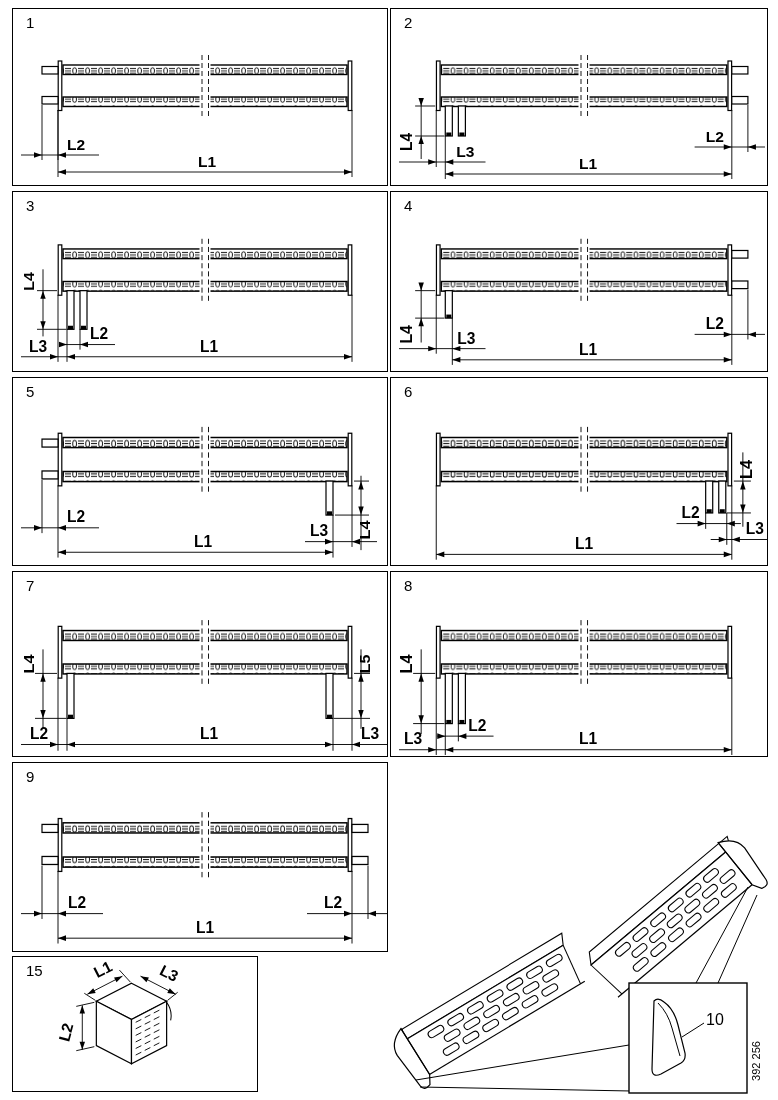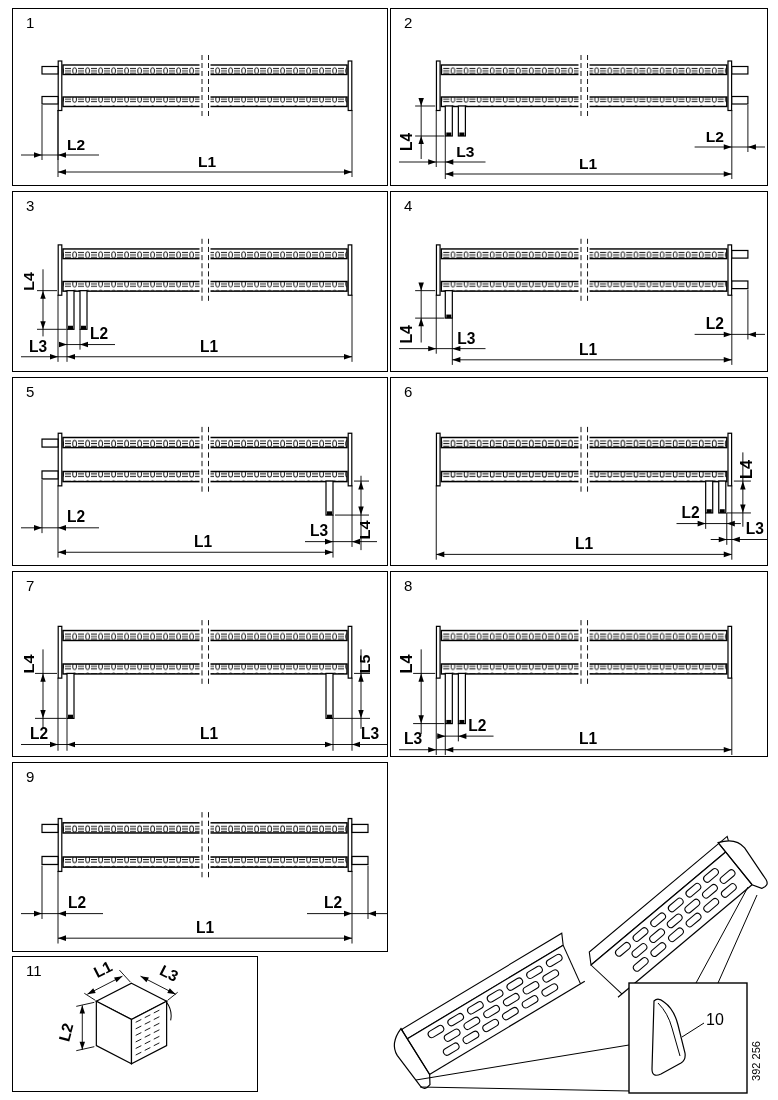--- a/index.html
+++ b/index.html
@@ -429,21 +429,21 @@
           <polygon points="162,37 153.64617345719628,35.77379361739222 156.09772215578985,30.962358386775033" fill="#000"></polygon>
           <text class="dim" x="153" y="21" transform="rotate(27 153 21)">L3</text>
           <line x1="81" y1="45" x2="63" y2="49" stroke="#000" stroke-width="0.9"></line>
           <line x1="81" y1="89" x2="63" y2="93" stroke="#000" stroke-width="0.9"></line>
           <line x1="69" y1="48" x2="69" y2="92" stroke="#000" stroke-width="0.9"></line>
           <polygon points="69,48 71.7,56 66.3,56" fill="#000"></polygon>
           <polygon points="69,92 66.3,84 71.7,84" fill="#000"></polygon>
           <text class="dim" x="58" y="76" transform="rotate(-75 58 76)">L2</text>
         </g>
       </svg>
-    <div class="pnum">11</div>
+    <div class="pnum">15</div>
   </div>
 
   <svg id="artSvg" viewBox="0 0 390 301" style="position:absolute;left:386px;top:797px;width:390px;height:301px;">
 
   <g transform="translate(16 245) rotate(-31)">
         <polygon points="0,0 188,0 193,-11 7,-11" fill="#fff" stroke="#000" stroke-width="1.1"></polygon>
         <rect x="0" y="0" width="188" height="42" fill="#fff" stroke="none"></rect>
         <line x1="0" y1="0" x2="188" y2="0" stroke="#000" stroke-width="1.2"></line>
         <line x1="0" y1="42" x2="188" y2="42" stroke="#000" stroke-width="1.2"></line>
         <line x1="188" y1="0" x2="183" y2="42" stroke="#000" stroke-width="1"></line>

